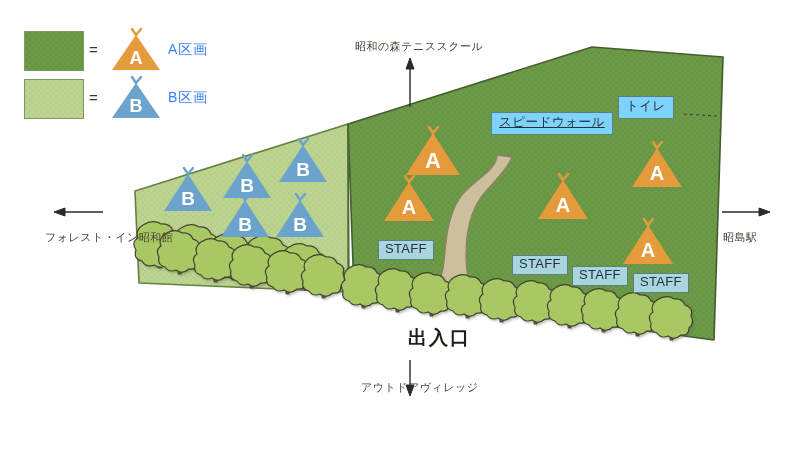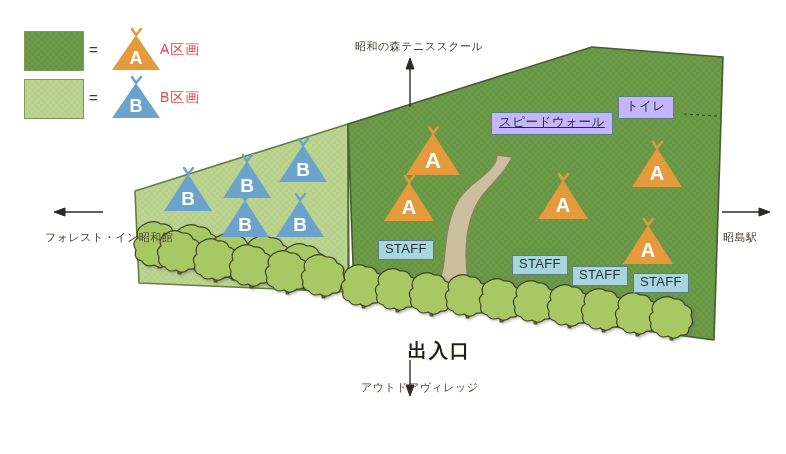--- a/index.html
+++ b/index.html
@@ -4,24 +4,24 @@
 <style>
   html,body{margin:0;padding:0;background:#ffffff;}
   body{width:786px;height:454px;position:relative;overflow:hidden;
        font-family:"Liberation Sans","DejaVu Sans",sans-serif;}
   #map-root{position:absolute;left:0;top:0;width:786px;height:454px;}
   svg.layer{position:absolute;left:0;top:0;width:786px;height:454px;overflow:visible;}
 
   .label{position:absolute;white-space:nowrap;color:#3b3022;}
   .dir-label{font-size:11px;letter-spacing:.5px;color:#4a4036;}
   .entrance-label{font-size:19px;font-weight:bold;color:#241d14;letter-spacing:2px;}
-  .legend-text{font-size:14px;color:#ef4444;letter-spacing:1px;}
+  .legend-text{font-size:14px;color:#3b82f6;letter-spacing:1px;margin-left:8px;}
   .eq{font-size:15px;color:#3d3428;}
 
-  .facility{position:absolute;background:#c4b5fd;border:1px solid #5c7f86;
+  .facility{position:absolute;background:#7dd3fc;border:1px solid #5c7f86;
             color:#25313a;font-size:12.5px;padding:3px 7px 4px 7px;
             letter-spacing:.5px;line-height:1.1;}
   .staff{position:absolute;background:#a9d5dd;border:1px solid #5c7f86;
          color:#25313a;font-size:13px;padding:0 6px 3px 6px;letter-spacing:.3px;}
 
   .swatch{position:absolute;border:1px solid #7d9a5a;}
 </style>
 </head>
 <body>
 
@@ -251,21 +251,21 @@
                 background-size:6px 6px;background-position:0 0,3px 3px;background-color:#bdd494;"></div>
     <span class="label eq" style="left:89px;top:89px;">=</span>
     <span class="label legend-text" style="left:160px;top:89px;">B区画</span>
   </div>
 
   <span class="label dir-label" style="left:355px;top:39px;">昭和の森テニススクール</span>
   <span class="label dir-label" style="left:22px;top:230px;margin-left:23px;">フォレスト・イン昭和館</span>
   <span class="label dir-label" style="left:687px;top:230px;padding-left:36px;">昭島駅</span>
   <span class="label dir-label" style="left:361px;top:380px;">アウトドアヴィレッジ</span>
 
-  <span class="label entrance-label" style="left:408px;top:325px;margin-top:13px;">出入口</span>
+  <span class="label entrance-label" style="left:408px;top:325px;">出入口</span>
 
   <div>
       <div class="facility" style="left: 618px; top: 96px;">トイレ</div>
       <div class="facility" style="left: 491px; top: 112px; text-decoration: underline;">スピードウォール</div>
     </div>
   <div>
       <div class="staff" style="left: 378px; top: 240px;">STAFF</div>
       <div class="staff" style="left: 512px; top: 255px;">STAFF</div>
       <div class="staff" style="left: 572px; top: 266px;">STAFF</div>
       <div class="staff" style="left: 633px; top: 273px;">STAFF</div>

